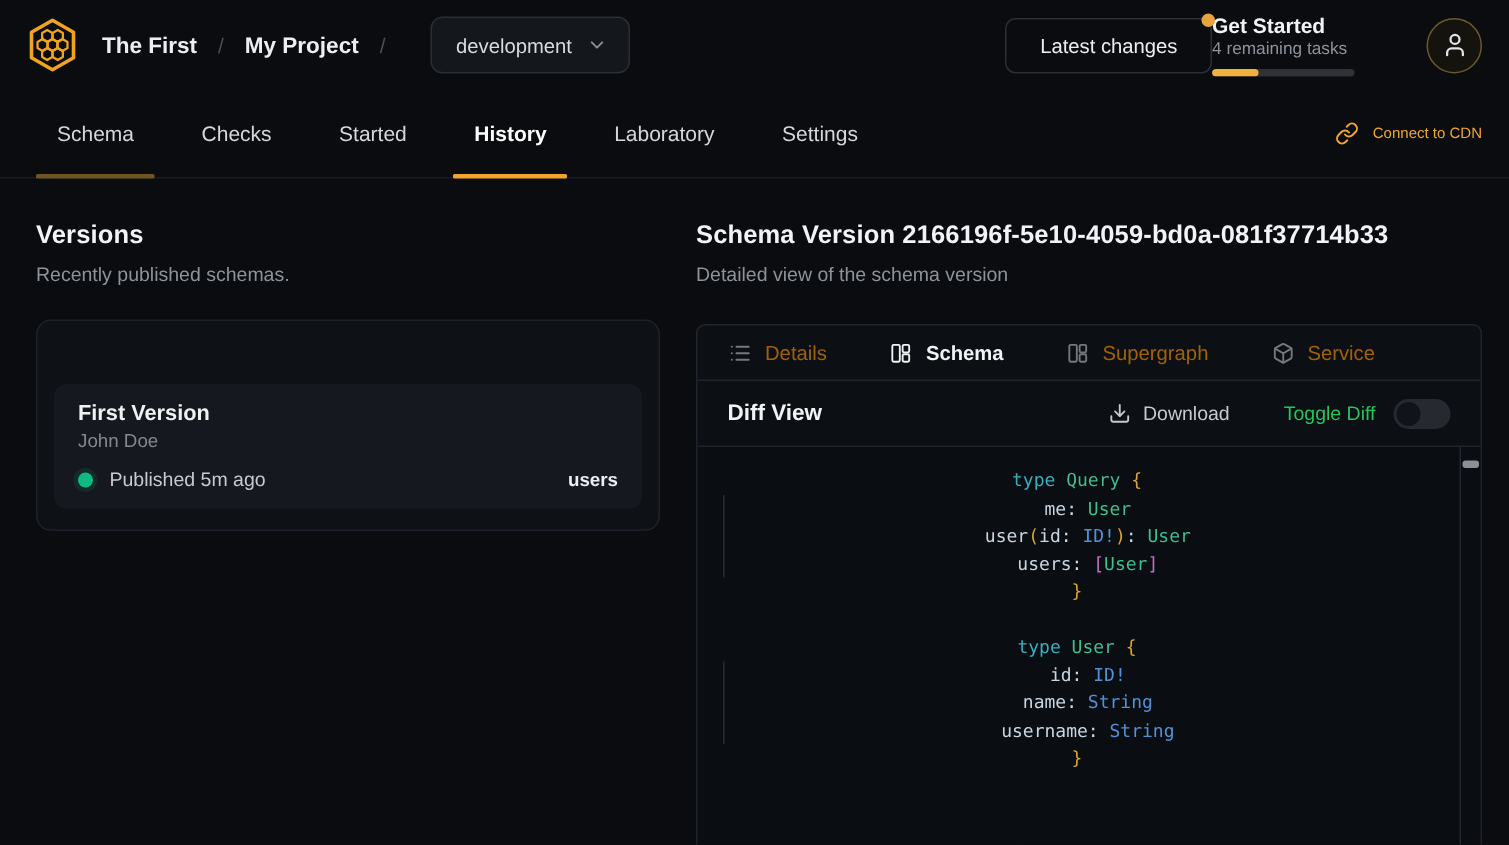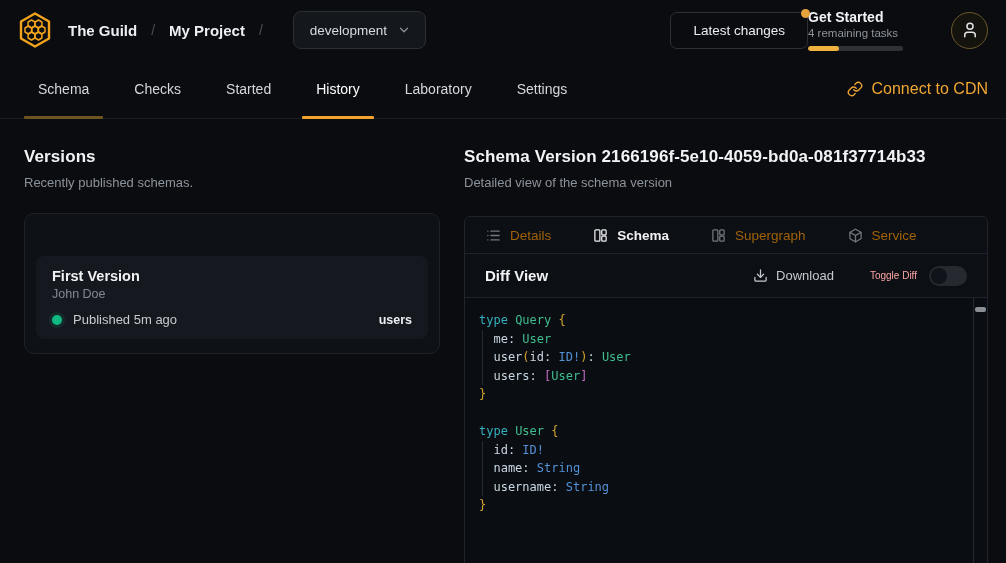--- a/index.html
+++ b/index.html
@@ -39,24 +39,24 @@
     border:1.5px solid #6d5a2a; background:#15130d;
     display:flex; align-items:center; justify-content:center; cursor:pointer;
   }
   
   .nav { height:59px; display:flex; align-items:stretch; padding:0 18px 0 24px; border-bottom:1px solid #181d24; }
   .nav-tab {
     position:relative; display:flex; align-items:center; padding:0 14px; margin-right:17px;
     font-size:14px; color:#d4d7db; cursor:pointer;
   }
   .nav-tab .underline { position:absolute; left:0; right:0; bottom:-1px; height:3px; border-radius:1px; background:transparent; }
-  .nav-tab.active { color:#ffffff; font-weight:400; }
+  .nav-tab.active { color:#ffffff; font-weight:700; }
   .nav-tab.active .underline { background:#f2a32e; }
   .nav-tab.dim-active .underline { background:#6e551f; }
-  .cdn-link { margin-left:auto; display:flex; align-items:center; gap:9px; color:#f0a632; font-size:16px; cursor:pointer; }
+  .cdn-link { margin-left:auto; display:flex; align-items:center; gap:9px; color:#f0a632; font-size:10px; cursor:pointer; }
   
   .main { display:flex; align-items:flex-start; padding:28px 18px 0 24px; }
   .left-col { width:416px; flex:none; }
   .right-col { margin-left:24px; flex:1; min-width:0; }
   .section-title { font-size:17px; font-weight:700; color:#f2f3f5; letter-spacing:.1px; }
   .section-sub { font-size:13px; color:#8d939b; margin-top:8px; }
   
   .versions-card {
     margin-top:23px; height:141px;
     background:#0e1116; border:1px solid #1d222a; border-radius:10px;
@@ -73,28 +73,28 @@
   .panel { margin-top:26px; height:410px; border:1px solid #20252d; border-radius:6px; background:#0c0f14; overflow:hidden; }
   .panel-tabs { height:37px; display:flex; align-items:center; gap:42px; padding:0 21px; border-bottom:1px solid #1f242c; }
   .ptab { display:flex; align-items:center; gap:9px; font-size:13.5px; color:#a16207; cursor:pointer; }
   .ptab svg { stroke:#75797f; }
   .ptab.active { color:#f0f2f4; font-weight:600; }
   .ptab.active svg { stroke:#f0f2f4; }
   .diff-row { height:44px; display:flex; align-items:center; padding:0 20px; border-bottom:1px solid #1f242c; }
   .diff-title { font-size:15px; font-weight:700; color:#f2f3f5; }
   .diff-right { margin-left:auto; display:flex; align-items:center; }
   .download-btn { display:flex; align-items:center; gap:8px; font-size:13px; color:#c6c9ce; cursor:pointer; background:none; border:none; font-family:inherit; }
-  .toggle-label { margin-left:36px; font-size:10px; color:#fca5a5; }
+  .toggle-label { margin-left:36px; font-size:13px; color:#22c55e; }
   .switch { margin-left:12px; width:38px; height:20px; border-radius:10px; background:#26292f; position:relative; cursor:pointer; }
   .switch .knob { position:absolute; left:2px; top:2px; width:16px; height:16px; border-radius:50%; background:#10131a; }
   
   .code-wrap { position:relative; height:329px; background:#0a0d12; }
   .code {
     font-family:"DejaVu Sans Mono", monospace; font-size:12px; line-height:18.5px;
-    padding:13px 30px 13px 14px; white-space:pre; color:#c9d7e2;
+    padding:13px 30px 13px 14px; white-space:pre; color:#c9d7e2;text-align:center;
   }
   .tk-kw { color:#35b0bf; }
   .tk-typ { color:#3fbe8e; }
   .tk-brace { color:#d6a62f; }
   .tk-plain { color:#c9d7e2; }
   .tk-scalar { color:#5291d6; }
   .tk-bracket { color:#c46bc4; }
   .indent-guide { position:absolute; width:1px; background:#262c36; left:17px; }
   .guide-1 { top:32px; height:55px; }
   .guide-2 { top:143px; height:55px; }
@@ -114,21 +114,21 @@
         <polygon points="25,15 28.4,17 28.4,21 25,23 21.6,21 21.6,17" transform="translate(-0.4,0)"></polygon>
         <polygon points="11,15 14.4,17 14.4,21 11,23 7.6,21 7.6,17" transform="translate(0.4,0)"></polygon>
         <polygon points="21.5,9 24.9,11 24.9,15 21.5,17 18.1,15 18.1,11"></polygon>
         <polygon points="14.5,9 17.9,11 17.9,15 14.5,17 11.1,15 11.1,11"></polygon>
         <polygon points="21.5,21 24.9,23 24.9,27 21.5,29 18.1,27 18.1,23"></polygon>
         <polygon points="14.5,21 17.9,23 17.9,27 14.5,29 11.1,27 11.1,23"></polygon>
       </g>
     </svg>
   </div>
   <div class="crumbs">
-    <span class="crumb">The Guild</span>
+    <span class="crumb">The First</span>
     <span class="crumb-sep">/</span>
     <span class="crumb">My Project</span>
     <span class="crumb-sep">/</span>
   </div>
   <div class="env-select">
     <span>development</span>
     <svg width="14" height="14" viewBox="0 0 24 24" fill="none" stroke="#8b9199" stroke-width="2.2" stroke-linecap="round" stroke-linejoin="round">
         <path d="m6 9 6 6 6-6"></path>
       </svg>
   </div>

